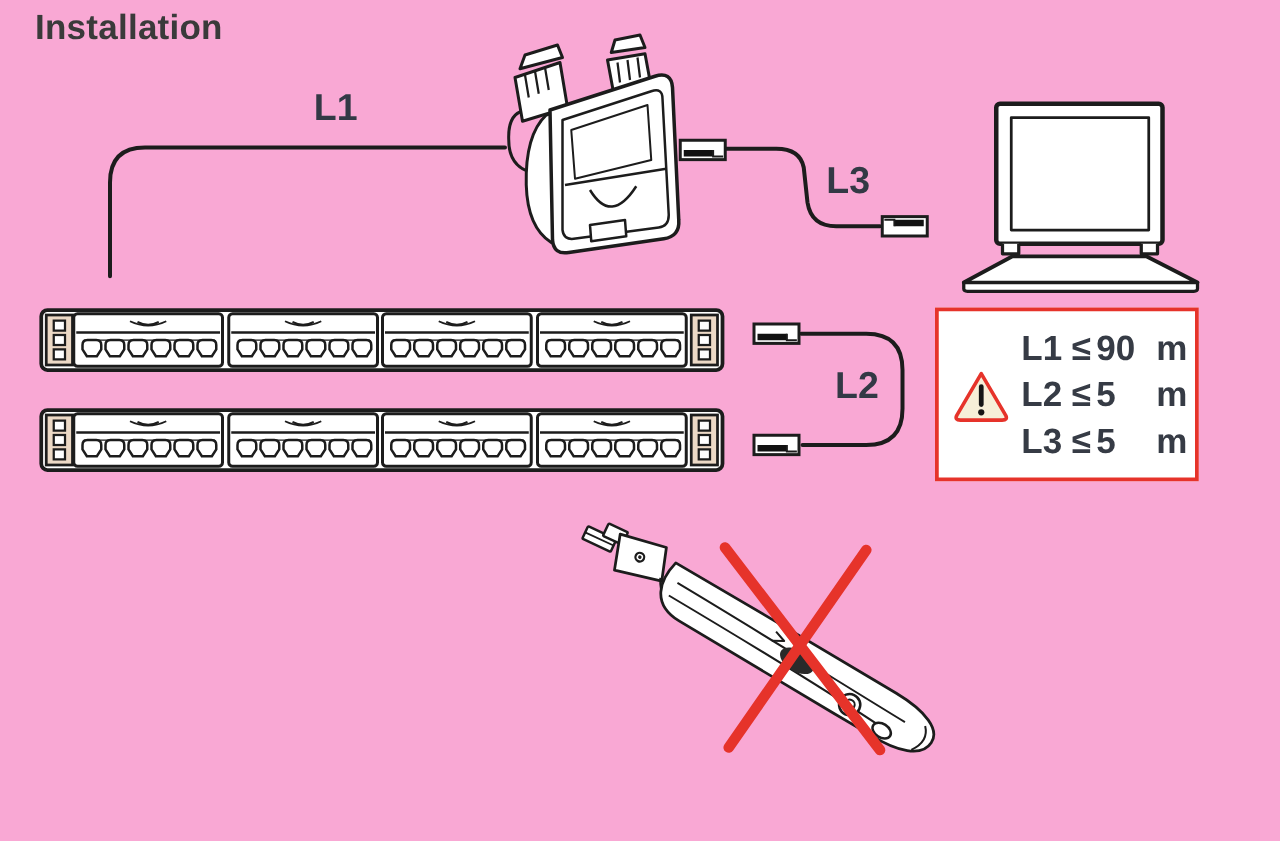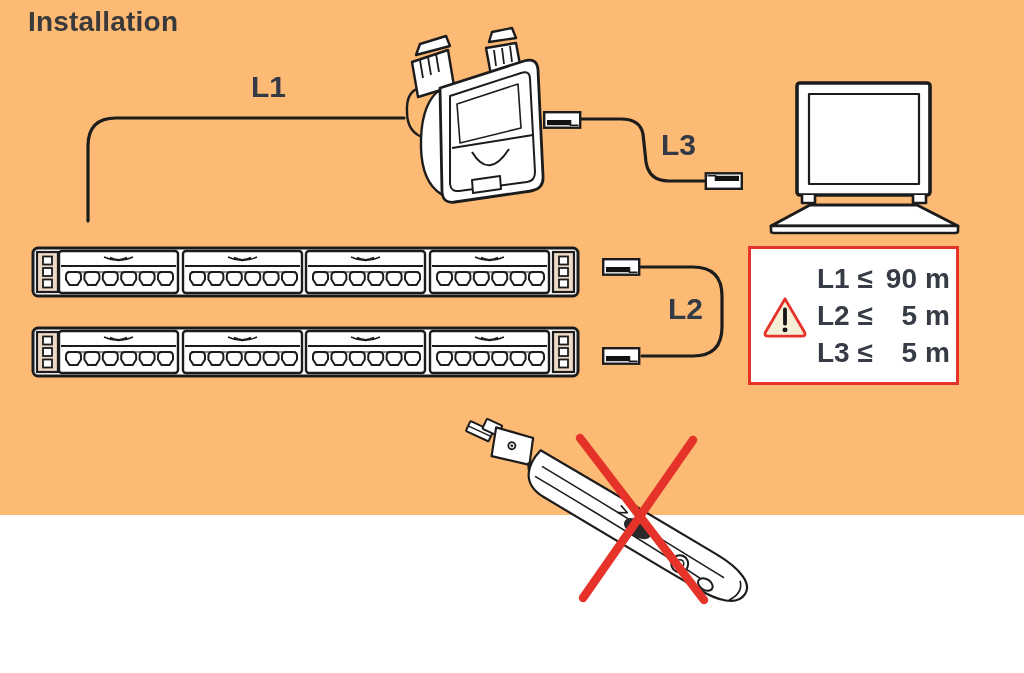--- a/index.html
+++ b/index.html
@@ -1,17 +1,17 @@
 <!DOCTYPE html>
 <html><head>
 <meta charset="utf-8">
 <style>
   html,body { margin:0; padding:0; background:#ffffff; }
   body { width:1024px; height:673px; font-family:"Liberation Sans", sans-serif; overflow:hidden; }
-  .stage { position:relative; width:1024px; height:515px; background:#fdba74; }
+  .stage { position:relative; width:1024px; height:673px; background:#f9a8d4; }
   .scene { position:absolute; left:0; top:0; }
 
   .page-title {
     position:absolute; left:28px; top:6px;
     font-size:28px; font-weight:600; color:#3a3a3a; letter-spacing:.2px;
   }
   .cable-label {
     position:absolute; font-size:30px; font-weight:600; color:#333945;
   }
   .lab-l1 { left:251px; top:70px; }
@@ -24,21 +24,21 @@
     border:3px solid #e6332a; background:#fff; box-sizing:content-box;
   }
   .warning-triangle { position:absolute; left:11px; top:47px; }
   .wbox-grid {
     position:absolute; right:9px; top:11px;
     display:grid; grid-template-columns:36px 24px 40px 30px;
     font-size:28px; font-weight:600; color:#363b45; line-height:37px;
   }
   .wl { text-align:left; }
   .wo { text-align:center; }
-  .wv { text-align:right; }
+  .wv { }
   .wu { text-align:left; padding-left:8px; }
 
   .ln { stroke:#1c1c1c; }
 </style>
 </head>
 <body>
 
 <div class="stage">
 
   <svg class="scene" width="1024" height="673" viewBox="0 0 1024 673">

